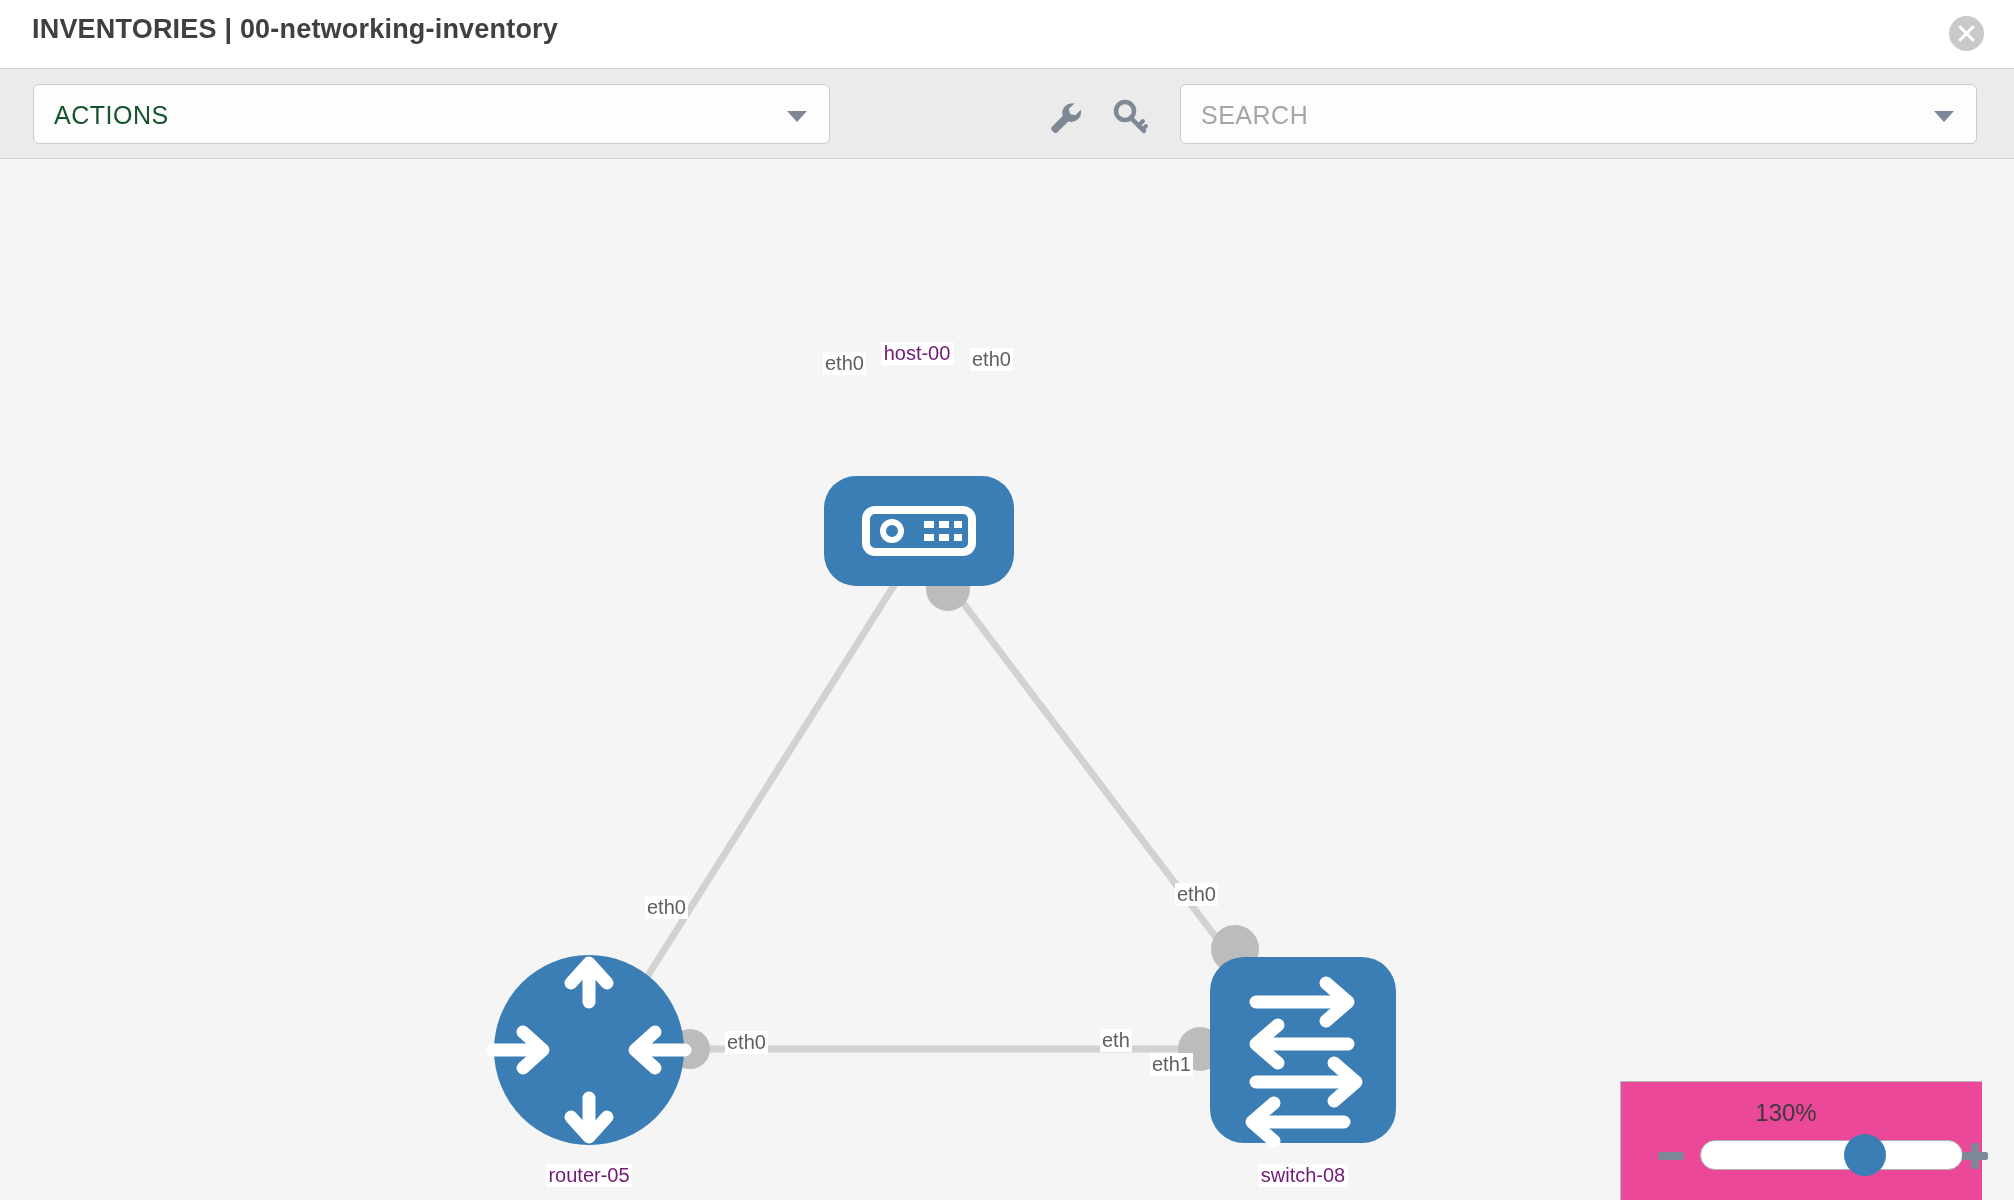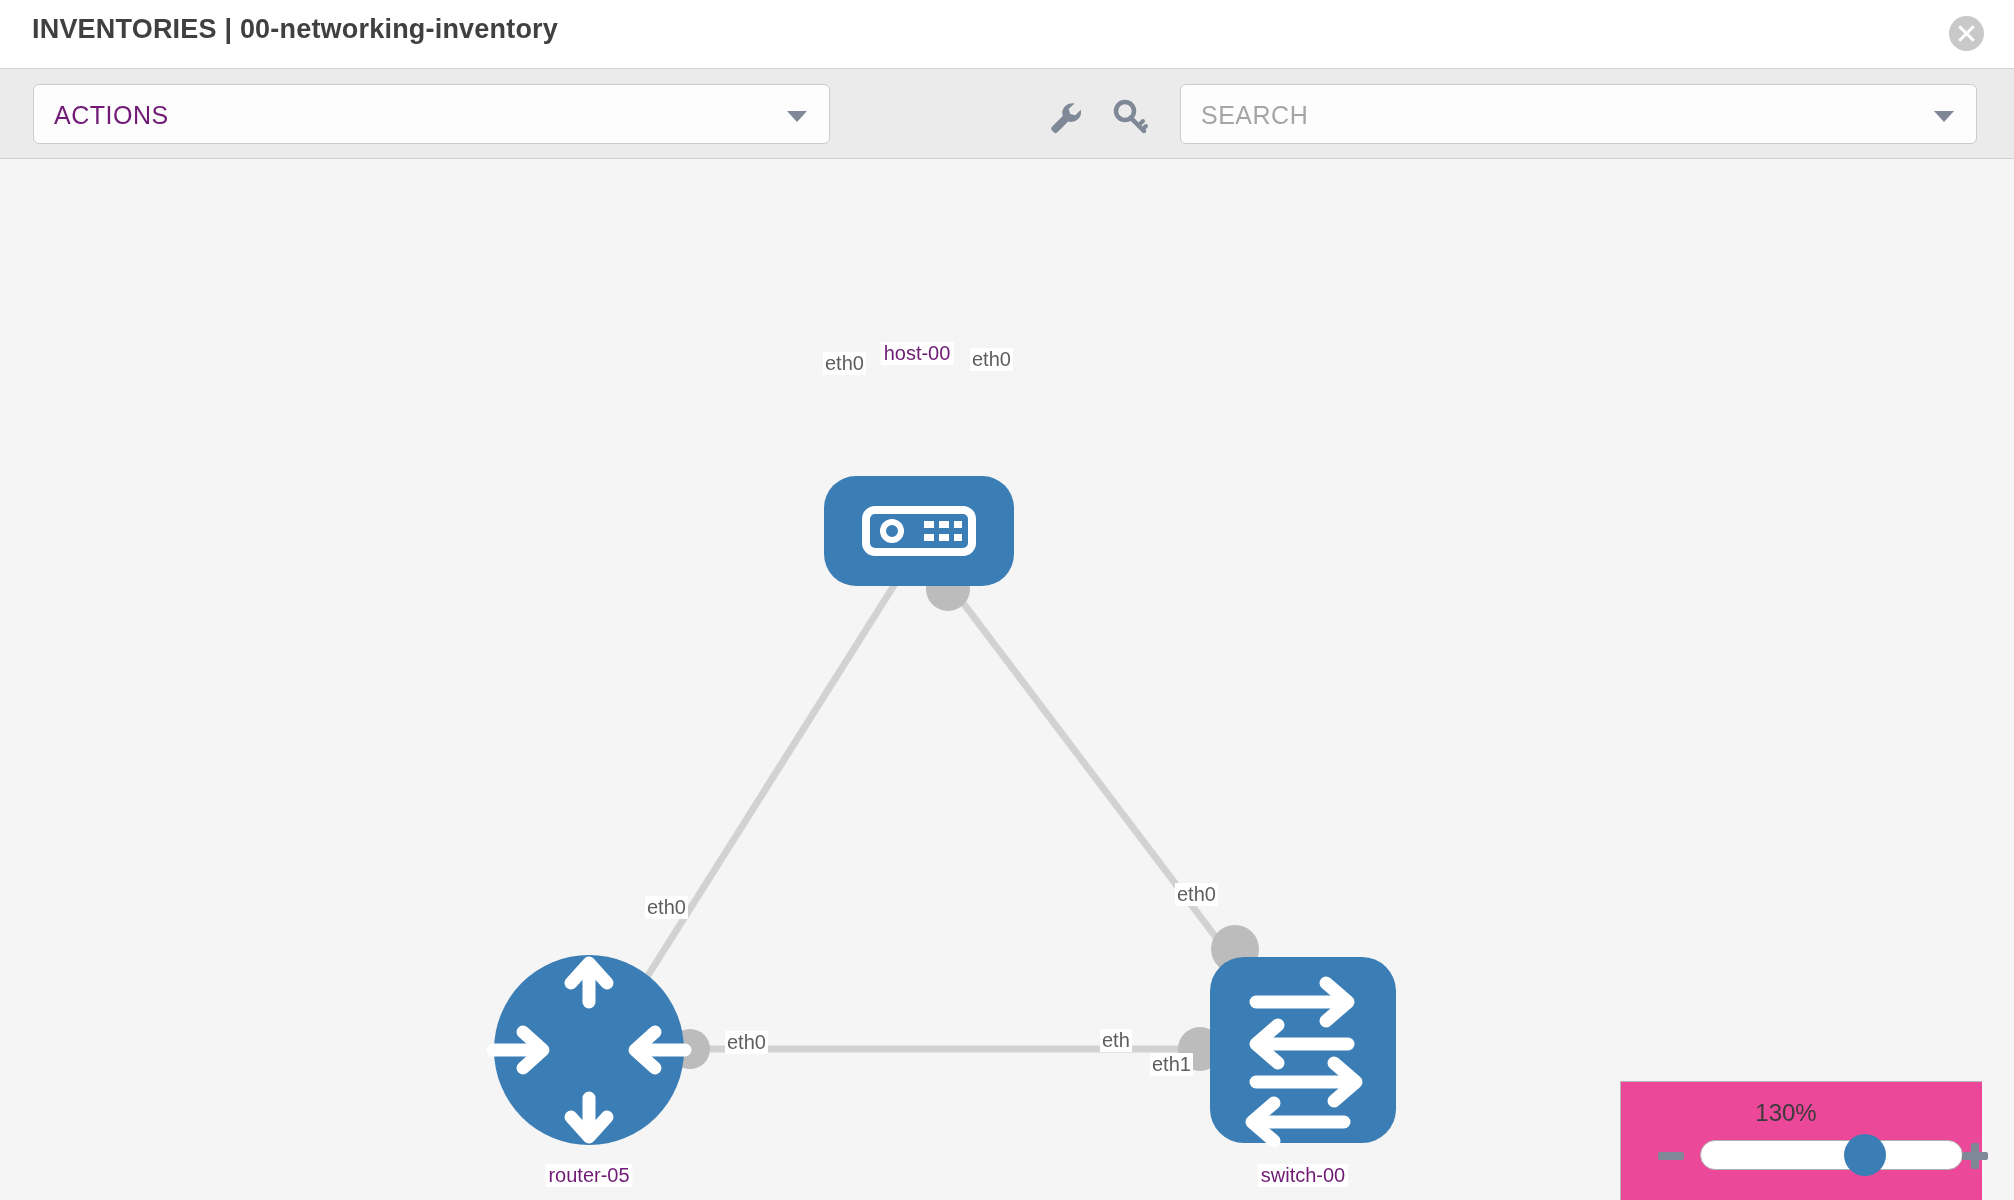--- a/index.html
+++ b/index.html
@@ -69,21 +69,21 @@
     border: 1px solid #cccccc;
     border-radius: 6px;
     box-sizing: border-box;
     cursor: pointer;
   }
   .actions-label {
     position: absolute;
     left: 20px;
     top: 16px;
     font-size: 25px;
-    color: #701a75;
+    color: #14532d;
     letter-spacing: 0.5px;
   }
   .caret {
     position: absolute;
     right: 22px;
     top: 26px;
     width: 0; height: 0;
     border-left: 10px solid transparent;
     border-right: 10px solid transparent;
     border-top: 11px solid #7f8896;
@@ -314,21 +314,21 @@
           <path d="M1334 904 L1356 923 L1334 942"></path>
 
           <path d="M1344 963 L1256 963"></path>
           <path d="M1274 944 L1252 963 L1274 982"></path>
         </g>
       </g>
     </svg>
 
     <div class="node-label" style="left:917px; top:183px;">host-00</div>
     <div class="node-label" style="left:589px; top:1005px;">router-05</div>
-    <div class="node-label" style="left:1303px; top:1005px;">switch-00</div>
+    <div class="node-label" style="left:1303px; top:1005px;">switch-08</div>
 
     <div class="port-label" style="left:823px; top:193px;">eth0</div>
     <div class="port-label" style="left:970px; top:189px;">eth0</div>
 
     <div class="port-label" style="left:645px; top:737px;">eth0</div>
     <div class="port-label" style="left:725px; top:872px;">eth0</div>
 
     <div class="port-label" style="left:1175px; top:724px;">eth0</div>
     <div class="port-label" style="left:1100px; top:870px;">eth</div>
     <div class="port-label" style="left:1118px; top:894px;margin-left:32px;">eth1</div>

